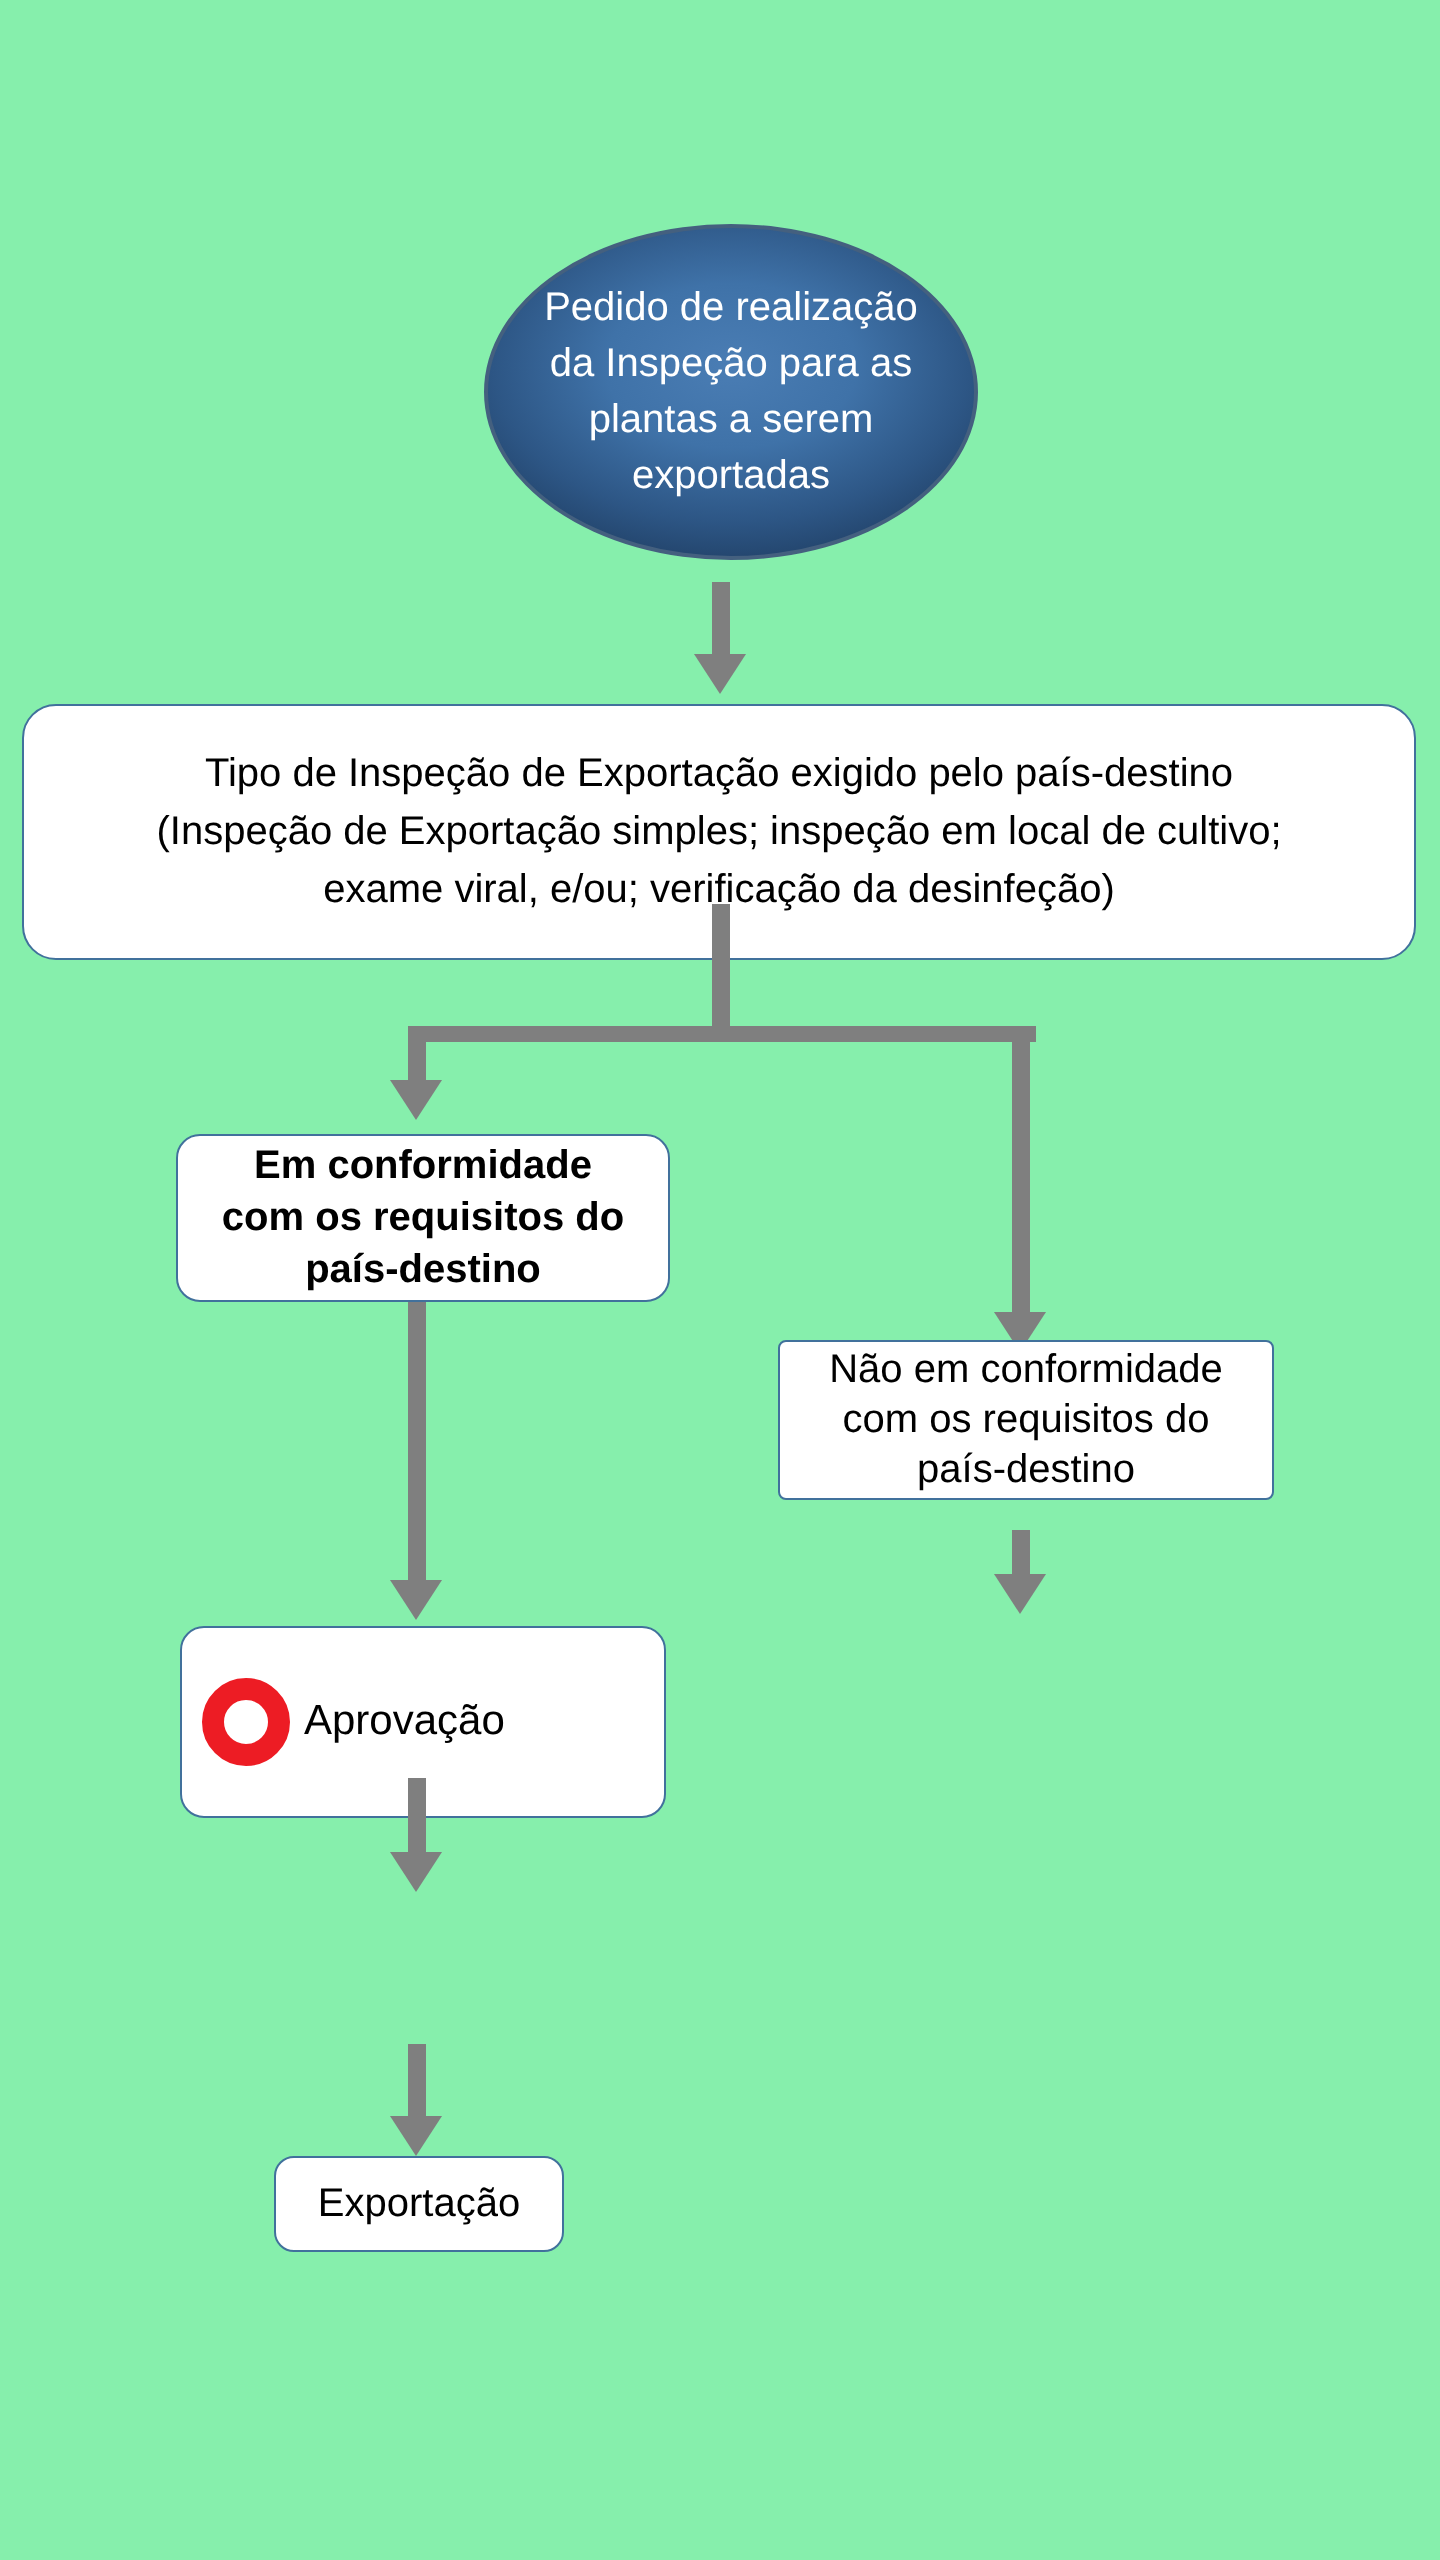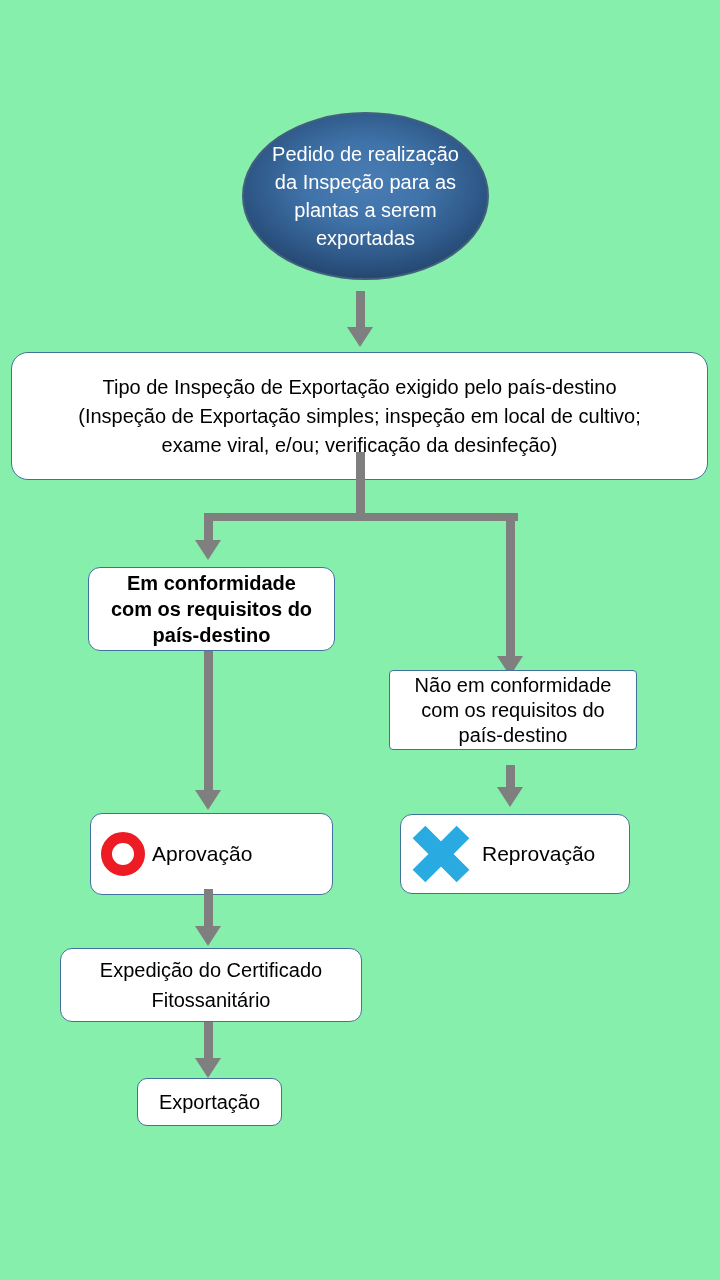--- a/index.html
+++ b/index.html
@@ -30,21 +30,21 @@
     border-radius:50%;
     background:radial-gradient(ellipse 68% 66% at 50% 42%, #4a7db4 0%, #3f72a8 38%, #2d5685 72%, #1e3c60 100%);
     border:2px solid #44607f;
     display:flex;align-items:center;justify-content:center;text-align:center;
     color:#ffffff;font-size:20px;line-height:28px;
   }
 
   .type-box{left:11px;top:352px;width:697px;height:128px;border-radius:17px;font-size:20px;line-height:29px;}
   .conform-box{left:88px;top:567px;width:247px;height:84px;border-radius:12px;font-size:20px;line-height:26px;font-weight:bold;}
   .notconform-box{left:389px;top:670px;width:248px;height:80px;border-radius:4px;font-size:20px;line-height:25px;}
-  .approval-box{left:90px;top:813px;width:243px;height:82px;border-radius:12px;justify-content:flex-start;}
+  .approval-box{left:90px;top:813px;width:243px;height:96px;border-radius:12px;justify-content:flex-start;}
   .rejection-box{left:400px;top:814px;width:230px;height:80px;border-radius:12px;justify-content:flex-start;}
   .certificate-box{left:60px;top:948px;width:302px;height:74px;border-radius:12px;font-size:20px;line-height:30px;}
   .export-box{left:137px;top:1078px;width:145px;height:48px;border-radius:10px;font-size:20px;}
 
   .result-label{font-size:21px;}
 
   
   .ring{
     width:44px;height:44px;border:11px solid var(--red);border-radius:50%;
     margin-left:10px;flex:0 0 auto;
@@ -105,34 +105,24 @@
   <div class="ahead" style="left:195px;top:790px;"></div>
 
   <div class="shaft" style="left:506px;top:765px;width:9px;height:22px;"></div>
   <div class="ahead" style="left:497px;top:787px;"></div>
 
   <div class="node approval-box">
     <div class="ring"></div>
     <div class="result-label">Aprovação</div>
   </div>
 
-  <div class="node rejection-box">
-    <svg class="xicon" width="64" height="64" viewBox="0 0 64 64">
-      <path d="M10 10 L54 54 M54 10 L10 54" stroke="#29abe2" stroke-width="18" stroke-linecap="butt" fill="none"></path>
-    </svg>
-    <div class="result-label">Reprovação</div>
-  </div>
 
   <div class="shaft" style="left:204px;top:889px;width:9px;height:37px;"></div>
   <div class="ahead" style="left:195px;top:926px;"></div>
 
-  <div class="node certificate-box">
-    <div class="multiline">Expedição do Certificado
-Fitossanitário</div>
-  </div>
 
   <div class="shaft" style="left:204px;top:1022px;width:9px;height:36px;"></div>
   <div class="ahead" style="left:195px;top:1058px;"></div>
 
   <div class="node export-box">
     <div>Exportação</div>
   </div>
 
 </div>
 

